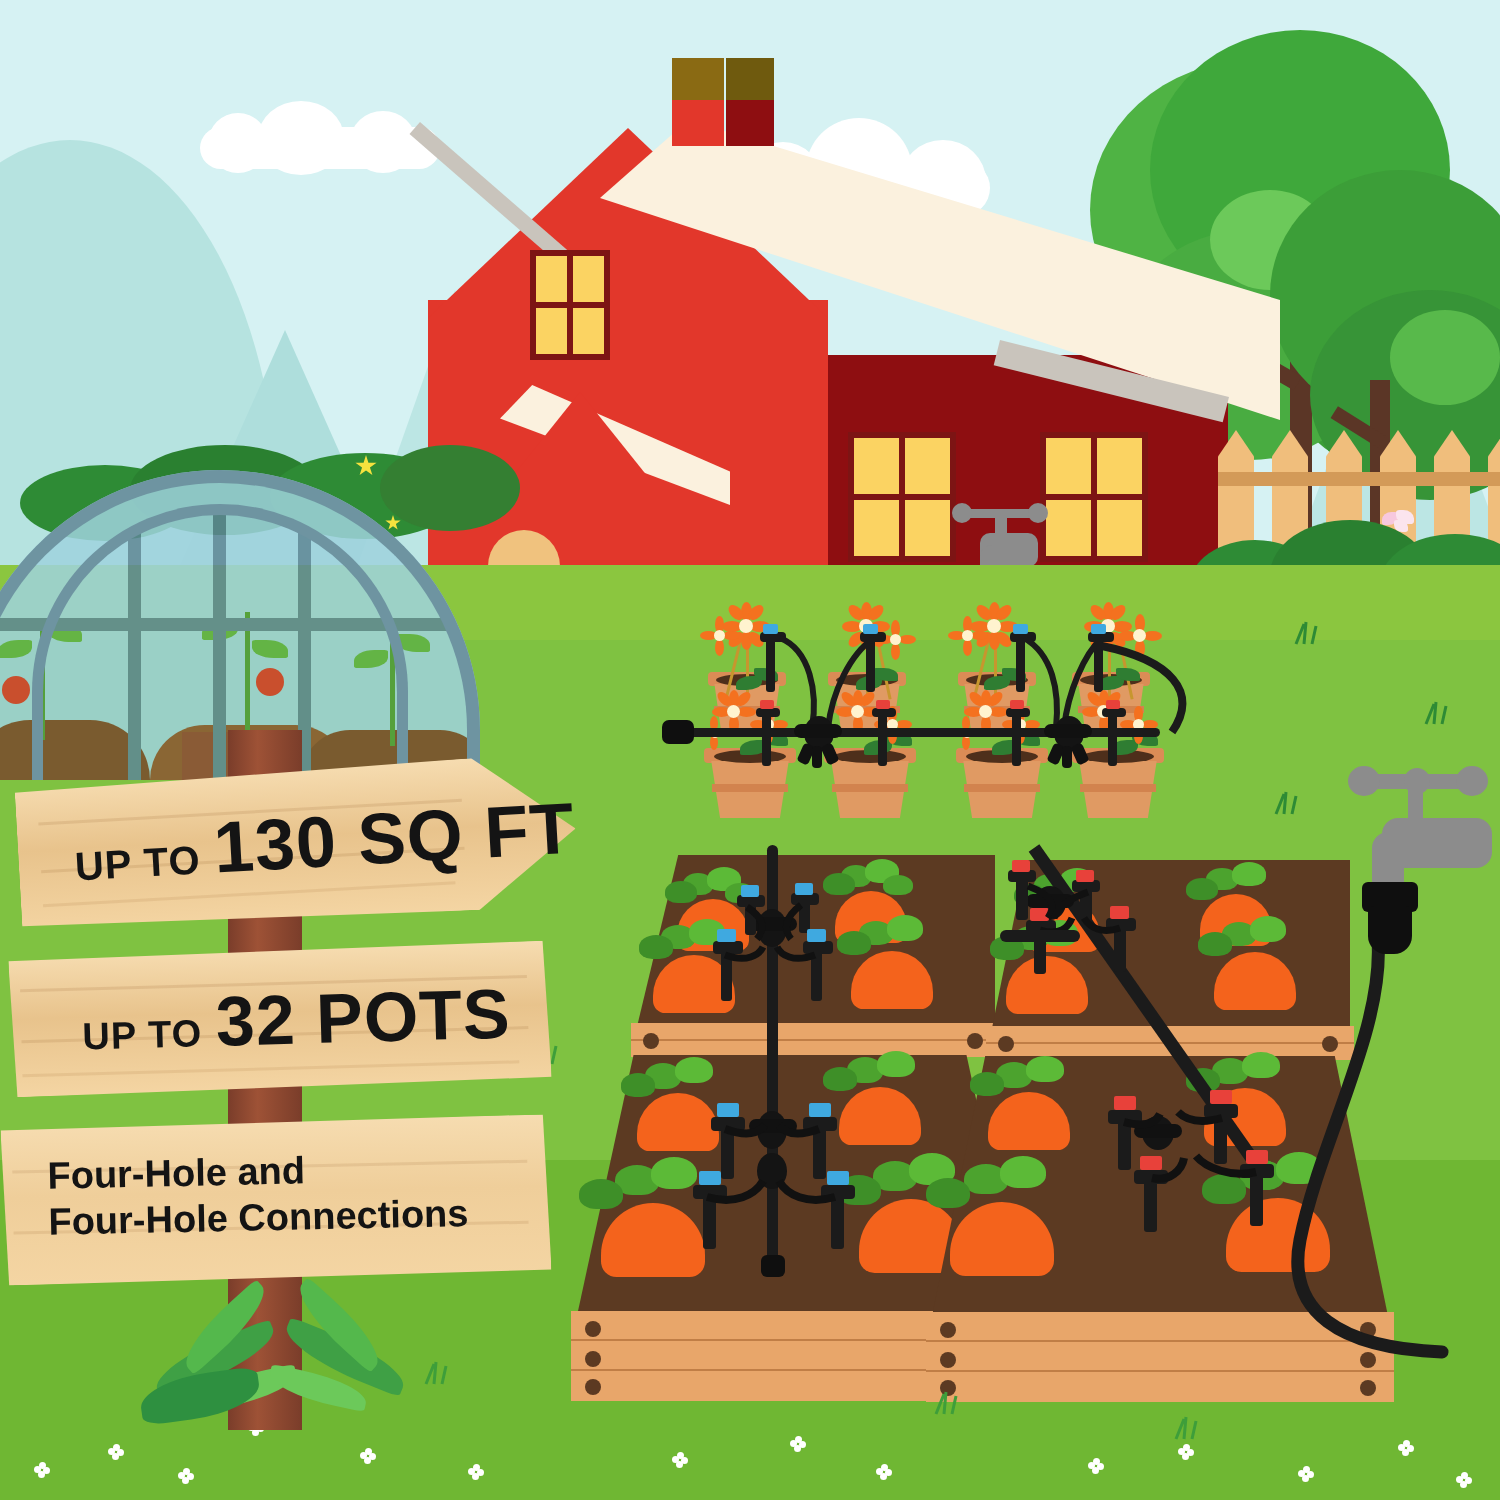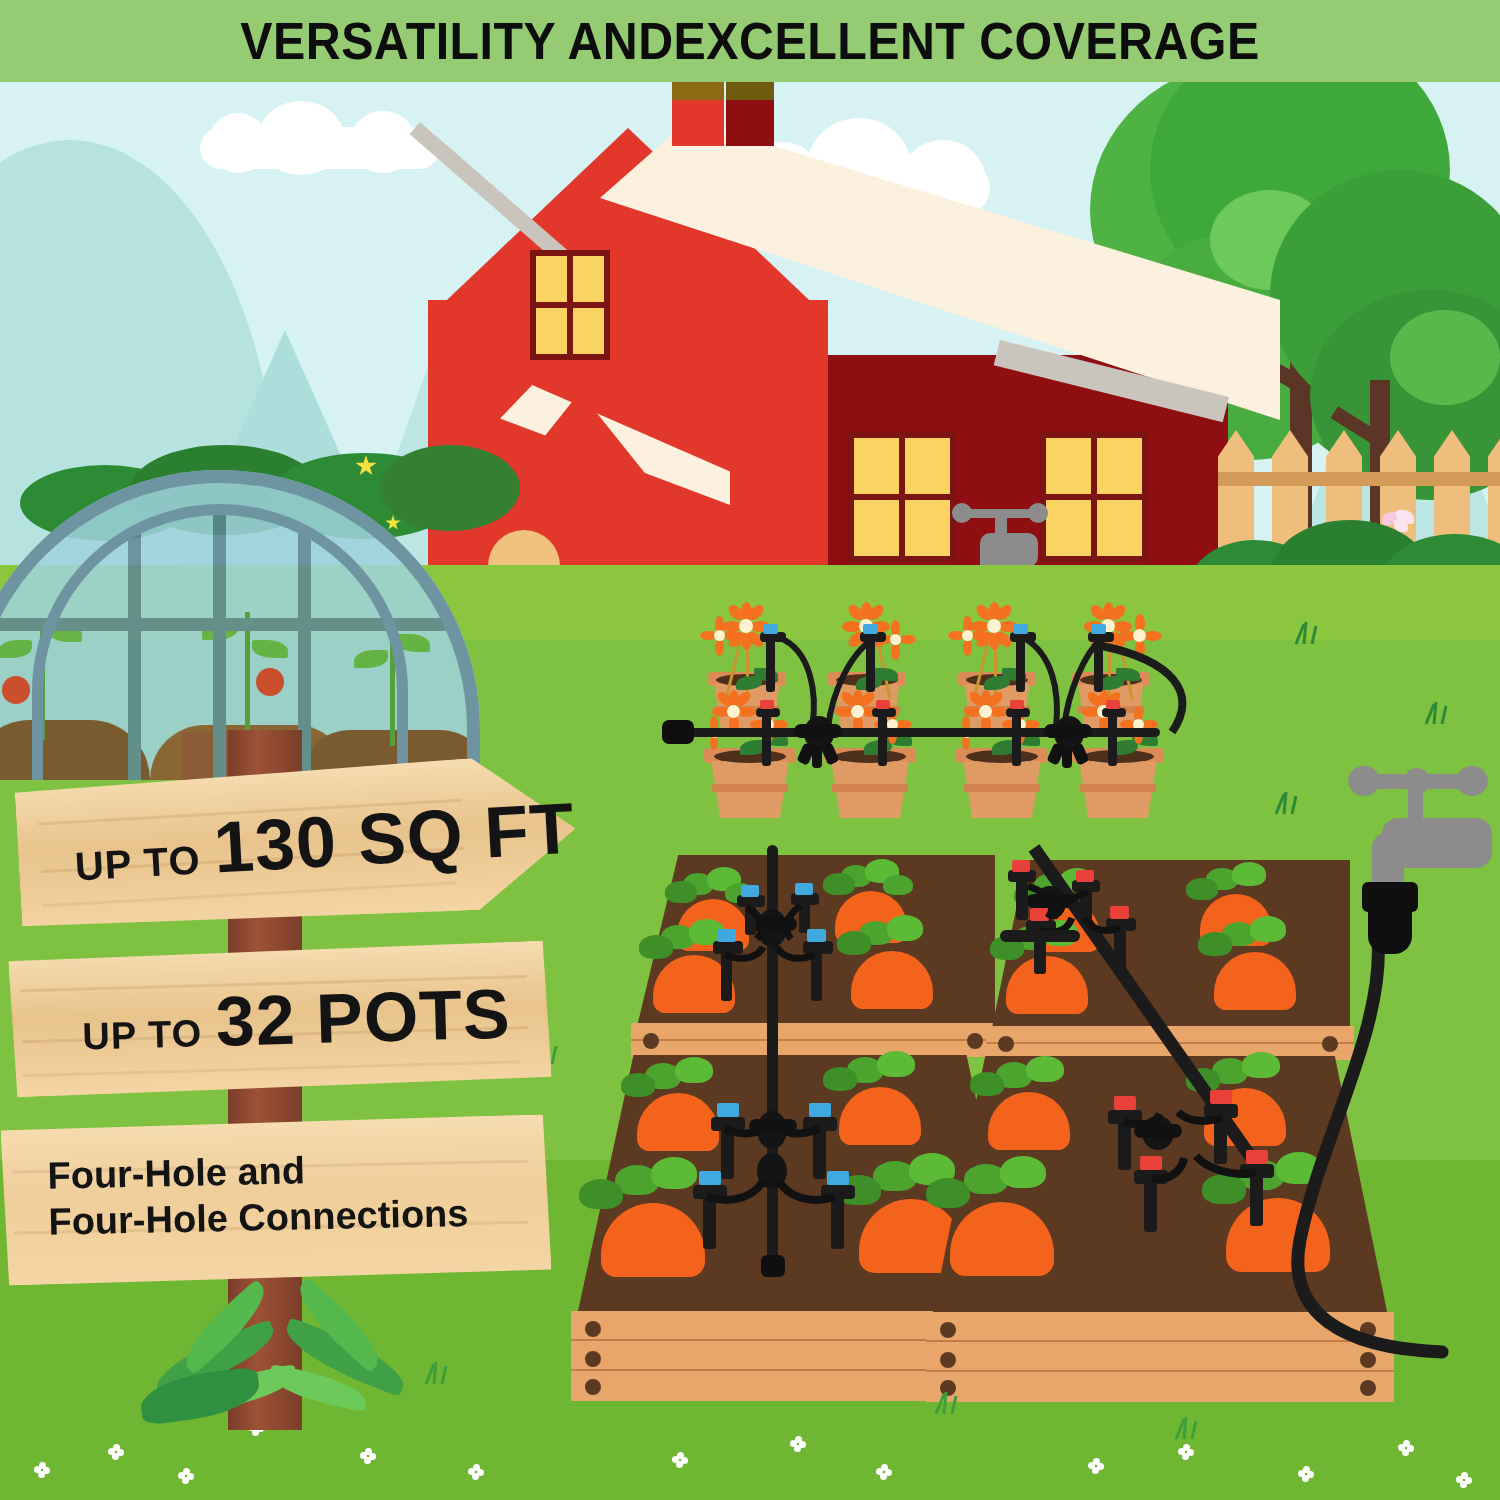--- a/index.html
+++ b/index.html
@@ -1046,17 +1046,14 @@
         <i style="left:4px;top:9px;"></i>
       </div>
     <div class="daisy" style="left:248px;top:1420px;">
         <i style="left:0;top:4px;"></i>
         <i style="left:5px;top:0;"></i>
         <i style="left:9px;top:5px;"></i>
         <i style="left:4px;top:9px;"></i>
       </div>
   </div>
 
-  <div class="banner">
-    <h1>VERSATILITY ANDEXCELLENT COVERAGE</h1>
-  </div>
 
 </div>
 
 </body></html>

